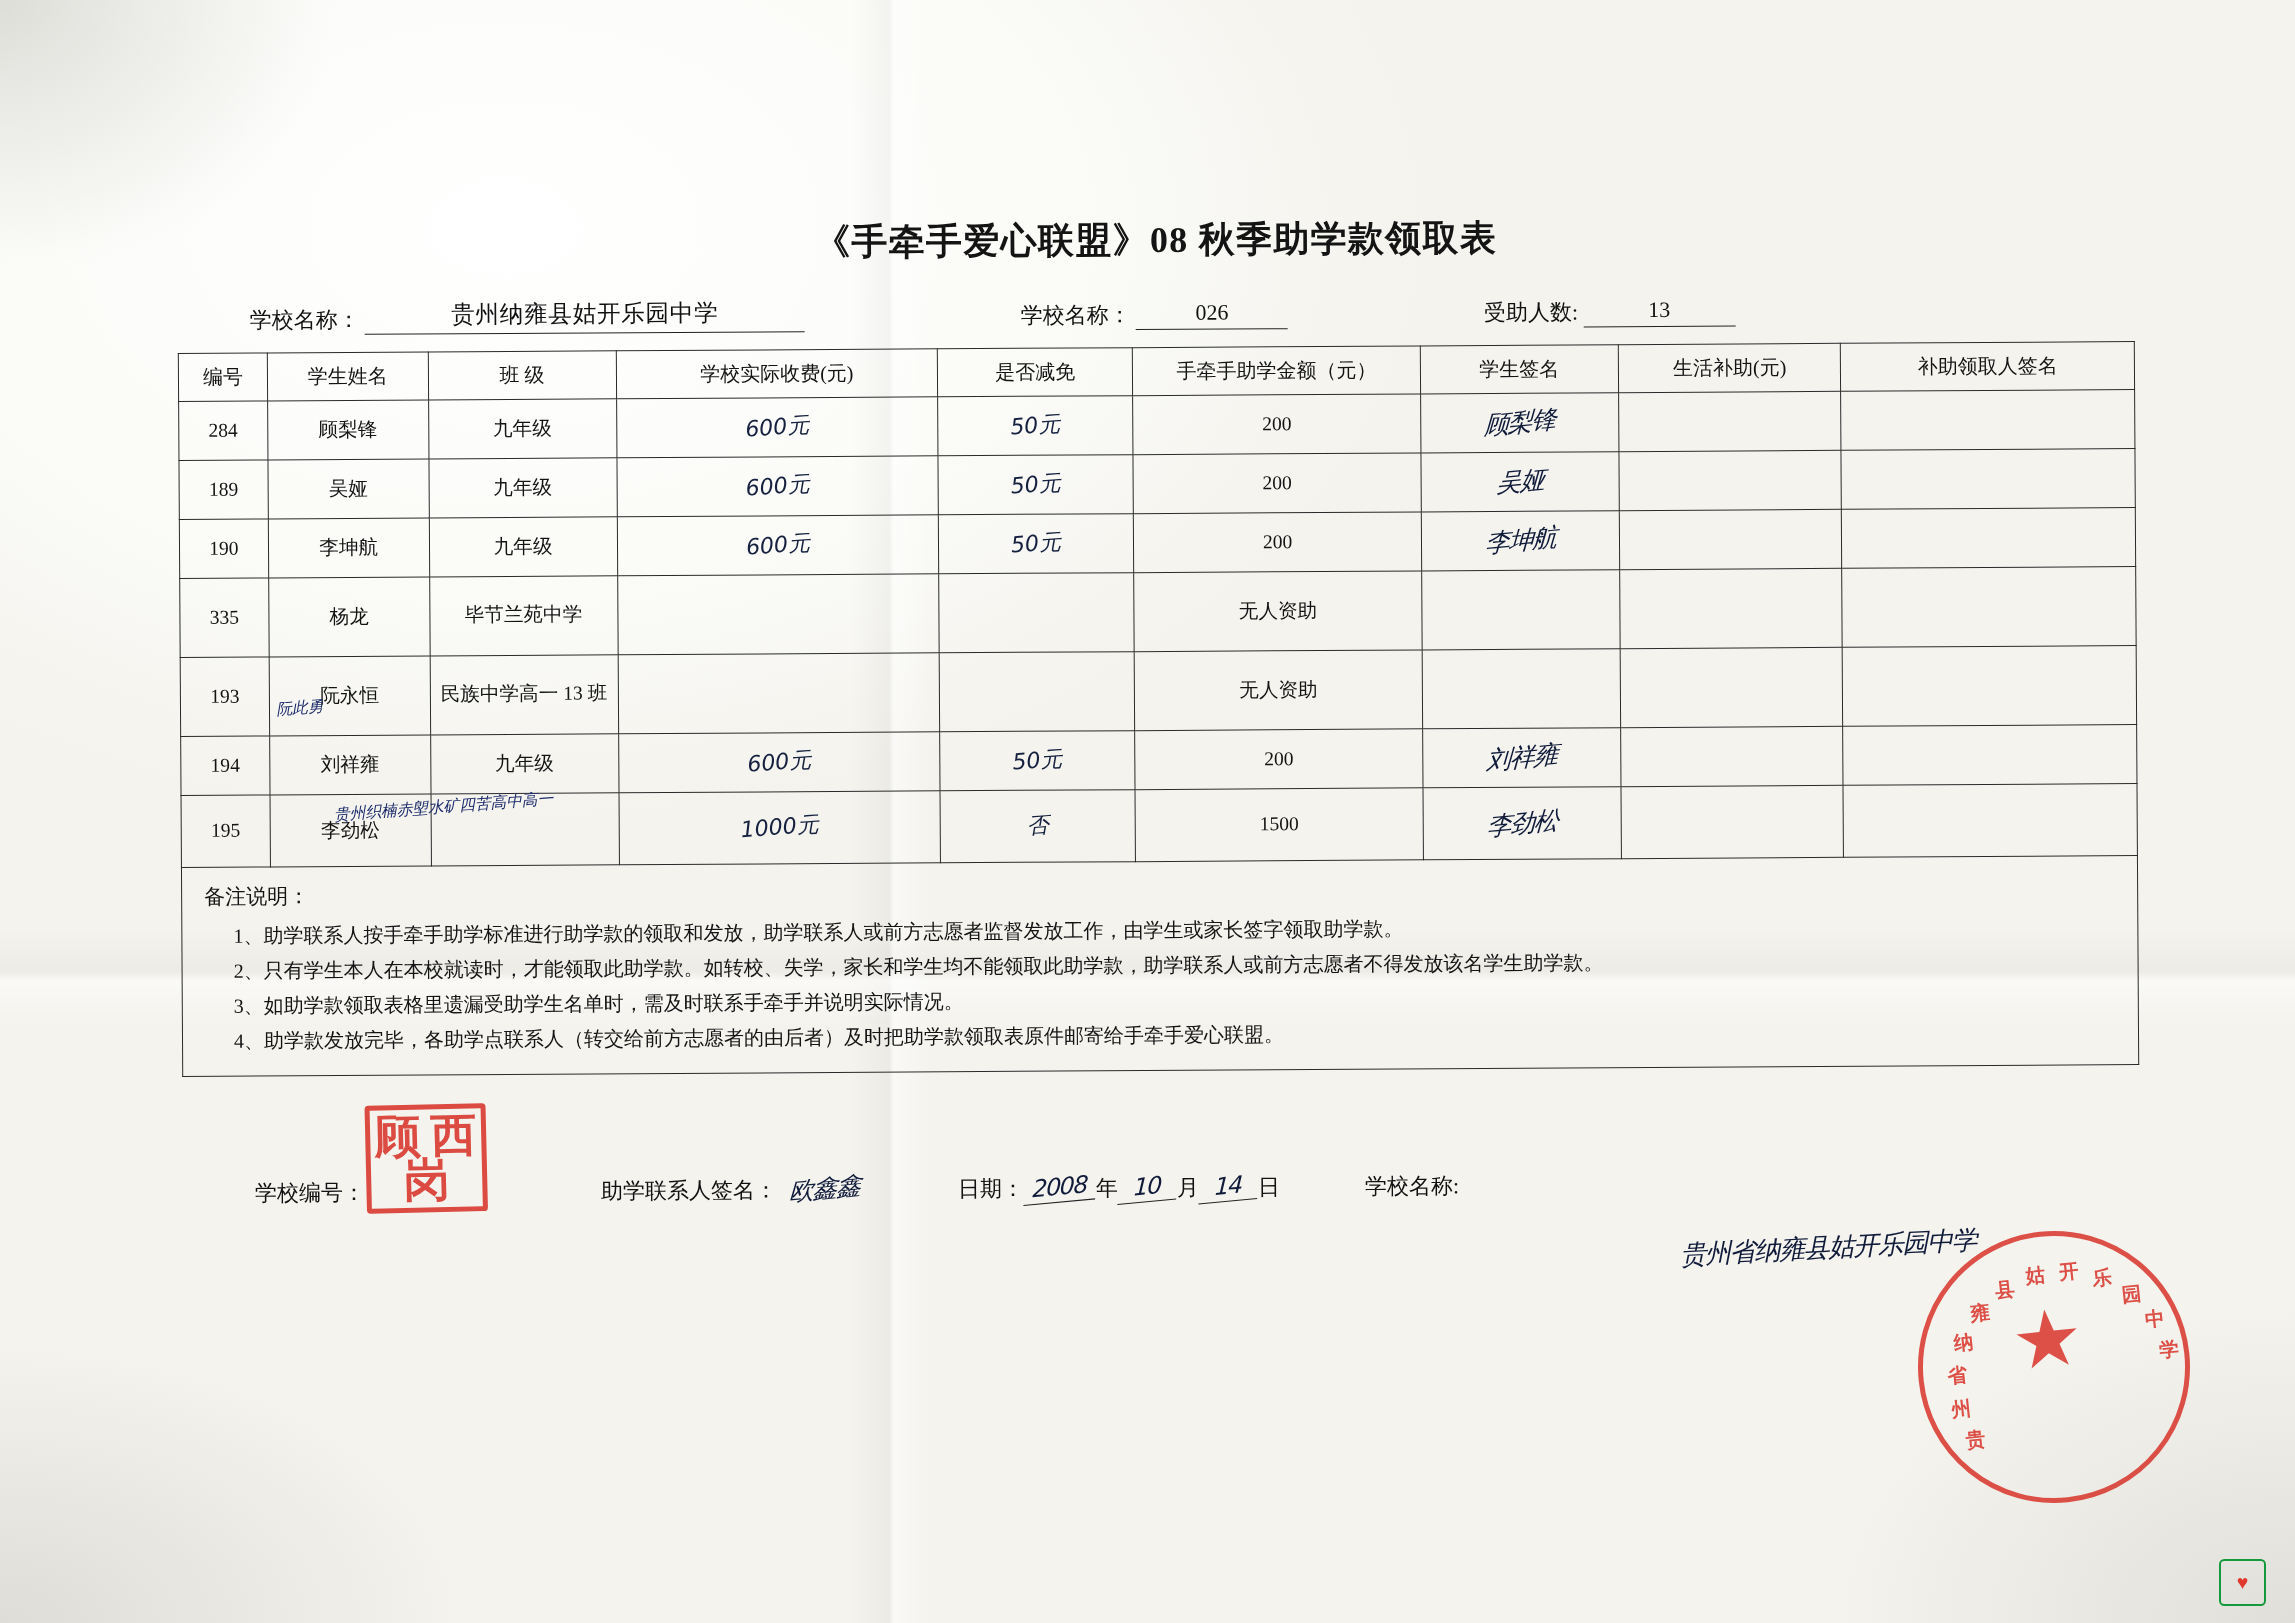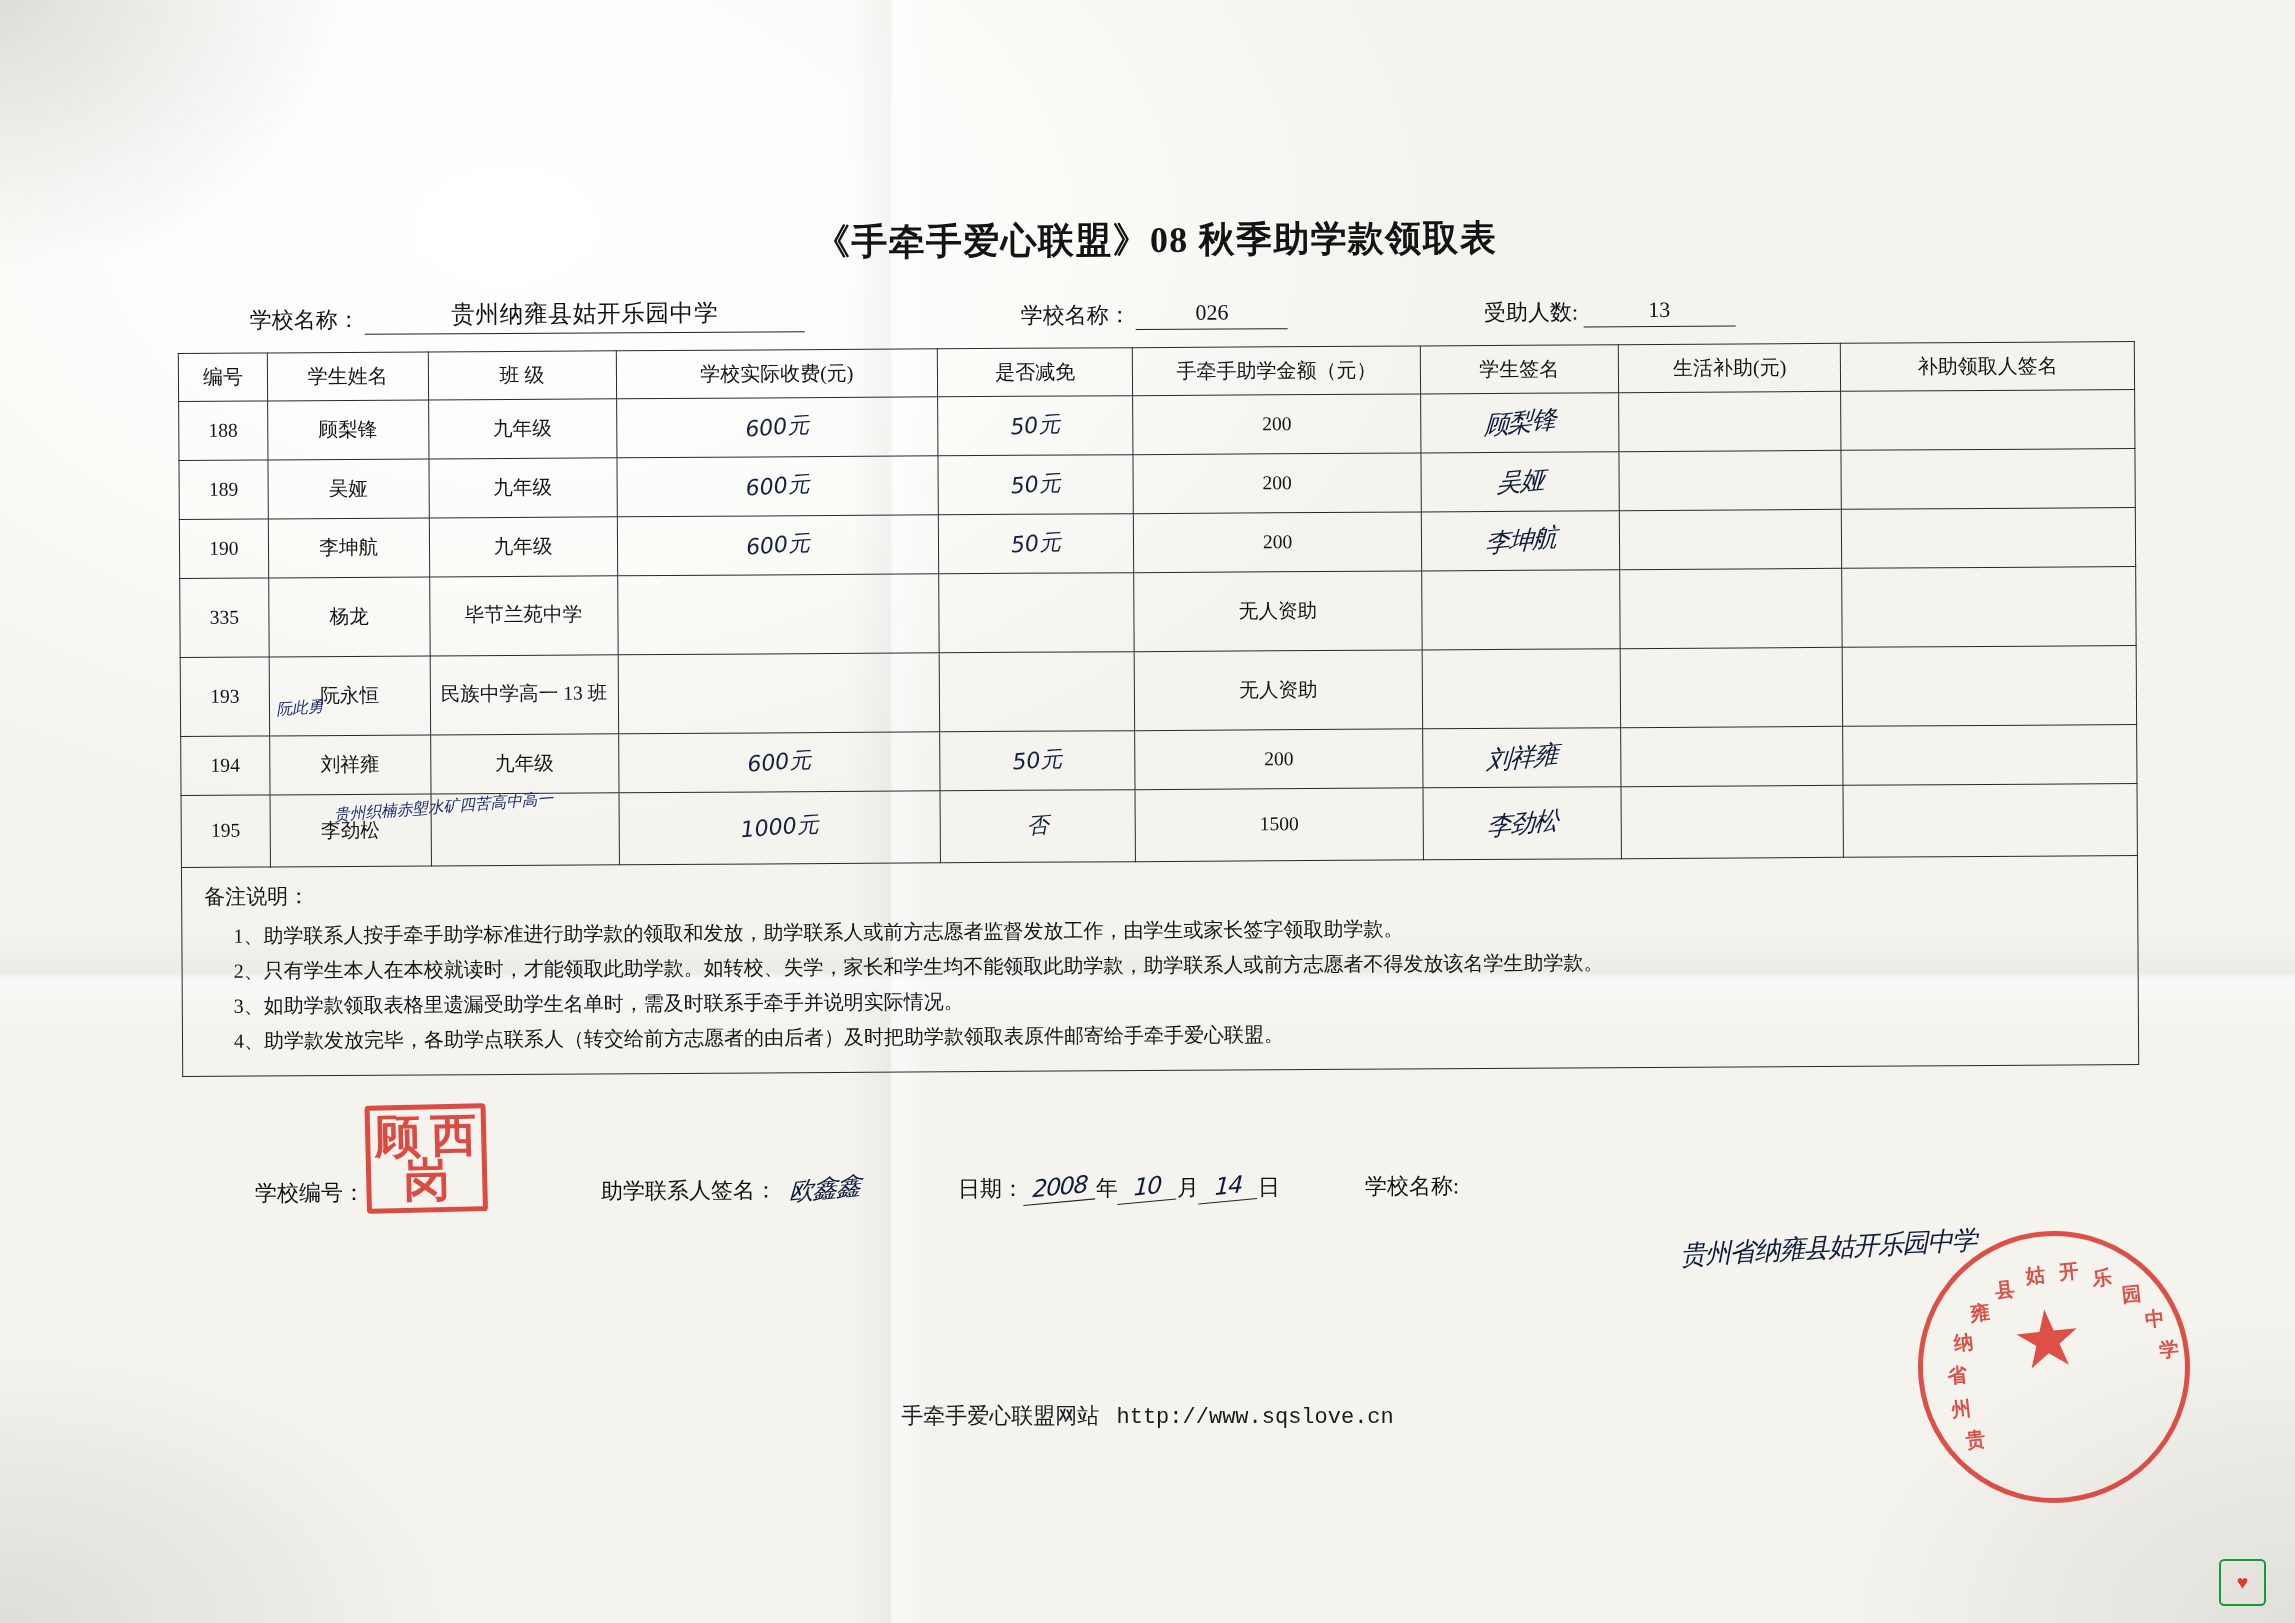--- a/index.html
+++ b/index.html
@@ -348,21 +348,21 @@
           <th>学校实际收费(元)</th>
           <th>是否减免</th>
           <th>手牵手助学金额（元）</th>
           <th>学生签名</th>
           <th>生活补助(元)</th>
           <th>补助领取人签名</th>
         </tr>
       </thead>
       <tbody>
         <tr>
-          <td>188</td>
+          <td>284</td>
           <td>顾梨锋</td>
           <td>九年级</td>
           <td><span class="hand hand-dark">600元</span></td>
           <td><span class="hand hand-dark">50元</span></td>
           <td>200</td>
           <td><span class="hand-sig">顾梨锋</span></td>
           <td></td>
           <td></td>
         </tr>
         <tr>
@@ -490,22 +490,18 @@
       <span style="transform:rotate(-10deg) translate(0,-108px) rotate(10deg)">姑</span>
       <span style="transform:rotate(8deg) translate(0,-108px) rotate(-8deg)">开</span>
       <span style="transform:rotate(26deg) translate(0,-108px) rotate(-26deg)">乐</span>
       <span style="transform:rotate(44deg) translate(0,-108px) rotate(-44deg)">园</span>
       <span style="transform:rotate(62deg) translate(0,-108px) rotate(-62deg)">中</span>
       <span style="transform:rotate(80deg) translate(0,-108px) rotate(-80deg)">学</span>
     </div>
     <div class="star"></div>
   </div>
 
-  <div class="site">
-    <span>手牵手爱心联盟网站</span>
-    <span class="url" style="margin-left:11.8px">http://www.sqslove.cn</span>
-  </div>
 
   <div class="logo-badge">
     <div class="inner">♥</div>
   </div>
 </div>
 
 
 </body></html>

